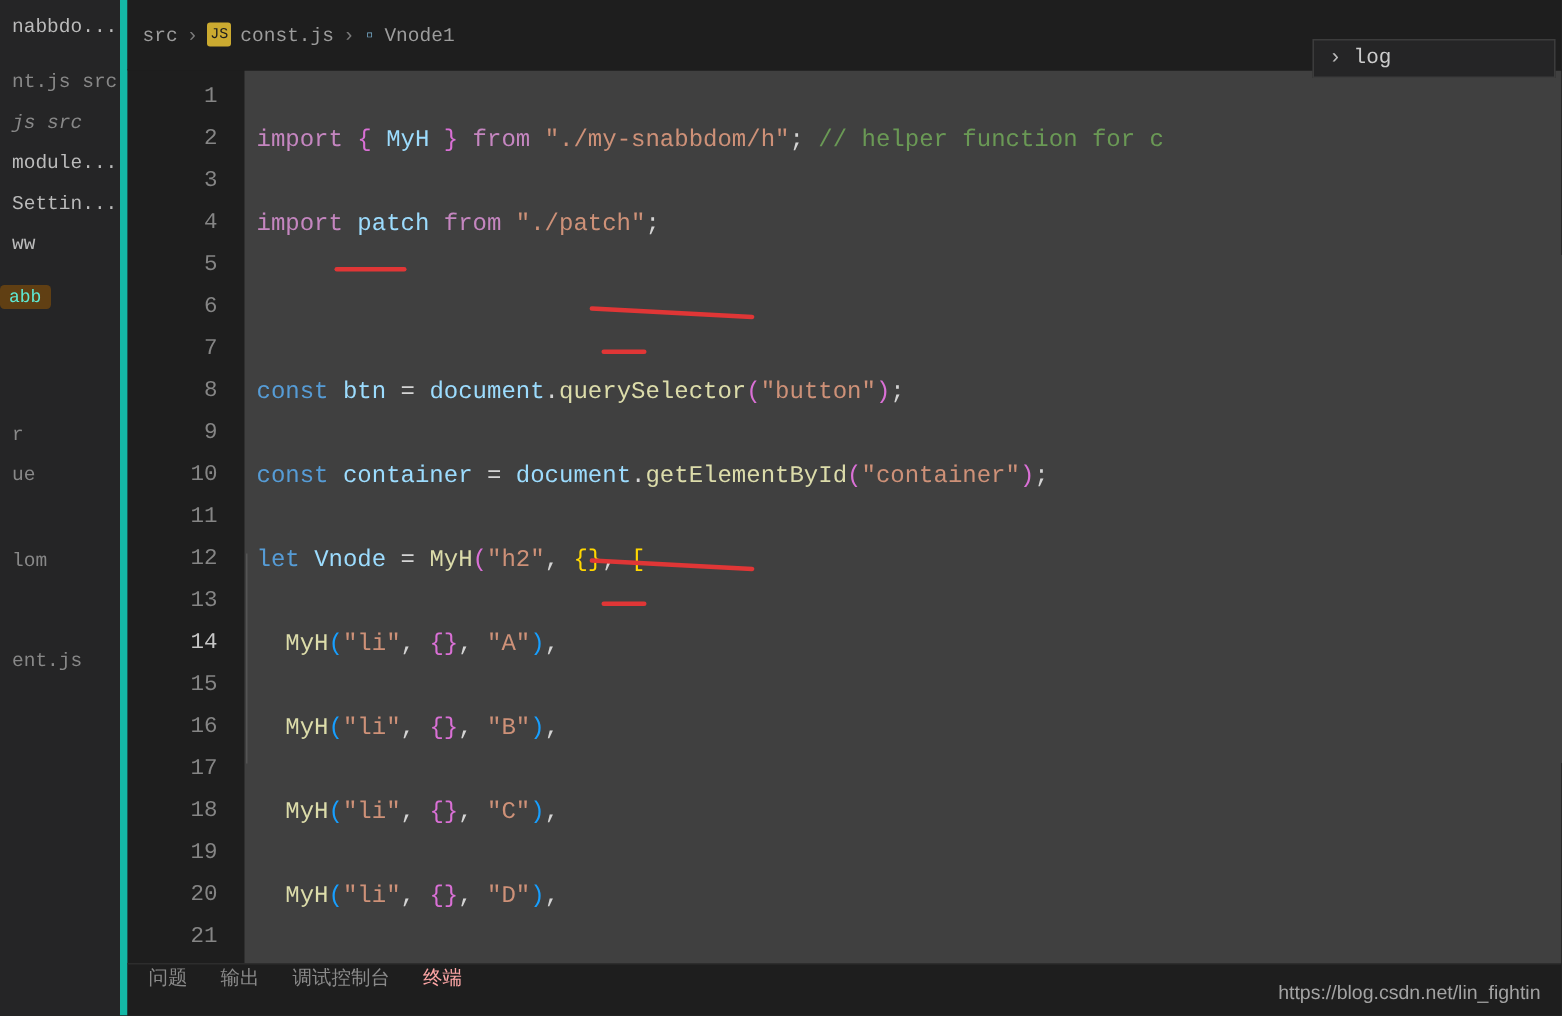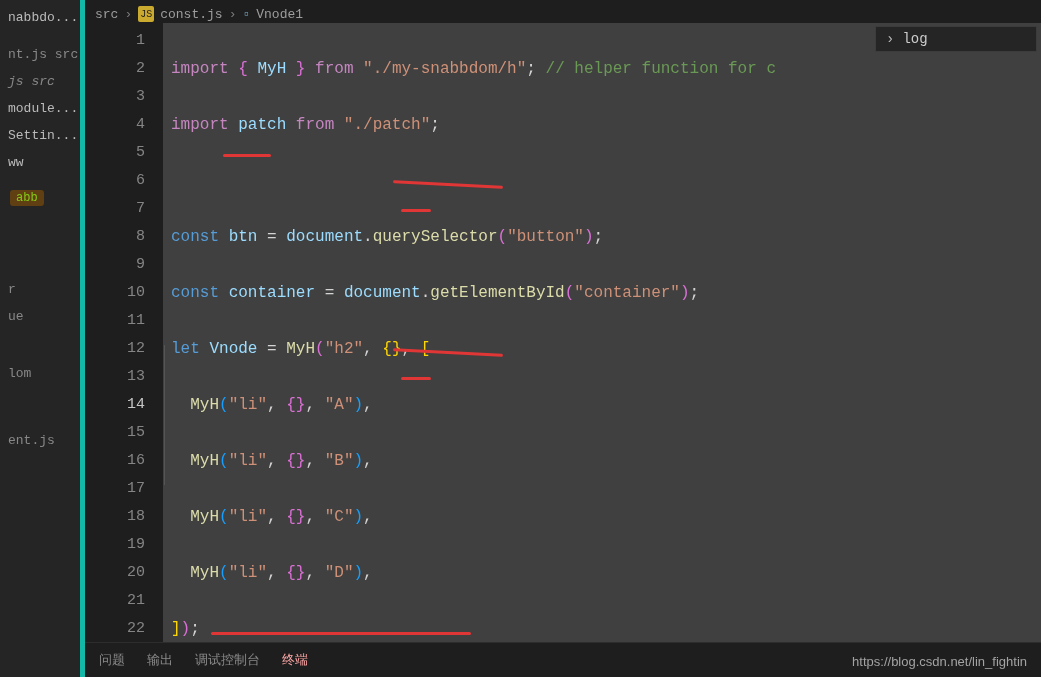--- a/index.html
+++ b/index.html
@@ -1,42 +1,42 @@
 <!DOCTYPE html>
 <html><head>
 <meta charset="utf-8">
 <style>
 html,body{margin:0;padding:0;height:100%;width:1041px;background:#1e1e1e;font-family:Consolas,"Courier New",monospace;font-size:16px;color:#ccc;overflow:hidden}
 .root{display:flex;height:677px;position:relative}
 .sidebar{width:80px;background:#252526;color:#bbb;font-size:13px;padding-top:4px;flex:none;border-right:5px solid #14b8a6}
 .side-item{padding:6px 8px;white-space:nowrap;overflow:hidden;text-overflow:ellipsis;display:flex;align-items:center;gap:4px}
 .side-item.dim{color:#888}
-.side-badge{display:inline-block;background:#603f13;color:#84cc16;border-radius:3px;padding:1px 6px;font-size:12px;margin-left:10px}
+.side-badge{display:inline-block;background:#603f13;color:#5eead4;border-radius:3px;padding:1px 6px;font-size:12px;margin-left:0}
 .main{flex:1;display:flex;flex-direction:column;min-width:0}
-.crumbs{height:22px;display:flex;align-items:flex-end;gap:6px;padding:0 10px;color:#9d9d9d;font-size:13px;background:#1e1e1e;border-bottom:1px solid #1e1e1e}
+.crumbs{height:22px;display:flex;align-items:center;gap:6px;padding:12px 10px;color:#9d9d9d;font-size:13px;background:#1e1e1e;border-bottom:1px solid #1e1e1e}
 .crumbs .chev{color:#7a7a7a}
 .jsicon{display:inline-flex;width:16px;height:16px;background:#cbaa30;color:#1e1e1e;font-size:10px;font-weight:normal;align-items:center;justify-content:center;border-radius:2px}
 .cube{color:#7ab0d0}
 .editor{flex:1;display:flex;overflow:hidden;position:relative}
 .gutter{width:60px;text-align:right;color:#858585;padding:4px 18px 4px 0;user-select:none;background:#1e1e1e;line-height:28px;font-size:15px}
 .gutter .cur{color:#c6c6c6}
 .code{flex:1;padding:4px 18px 4px 8px;line-height:28px;white-space:pre;background:#404040;position:relative}
 .ln{height:28px;position:relative}
 .k{color:#c586c0}
 .fn{color:#dcdcaa}
 .v{color:#9cdcfe}
 .s{color:#ce9178}
 .c{color:#6a9955}
 .p{color:#d4d4d4}
 .b{color:#da70d6}
 .b1{color:#ffd700}
 .b2{color:#179fff}
 .n{color:#569cd6}
 .redline{position:absolute;height:3px;background:#e03636;border-radius:2px}
-.panel{height:34px;background:#1e1e1e;border-top:1px solid #2d2d2d;display:flex;align-items:center;padding:0 14px;gap:22px;font-size:13px;color:#8a8a8a}
+.panel{height:34px;background:#1e1e1e;border-top:1px solid #2d2d2d;display:flex;align-items:flex-start;padding:0 14px;gap:22px;font-size:13px;color:#8a8a8a}
 .panel .active{color:#fca5a5}
 .watermark{position:absolute;right:14px;bottom:8px;color:#a3a3a3;font-size:13px;font-family:Arial,sans-serif}
 .logbox{position:absolute;top:26px;right:4px;width:140px;background:#252526;border:1px solid #3c3c3c;display:flex;align-items:center;gap:8px;padding:4px 10px;color:#ccc;font-size:14px}
 .logbox .chev{color:#bbb}
 .bracket-guide{position:absolute;border-left:1px solid #555}
 </style>
 </head>
 <body>
 
 <div class="root">

